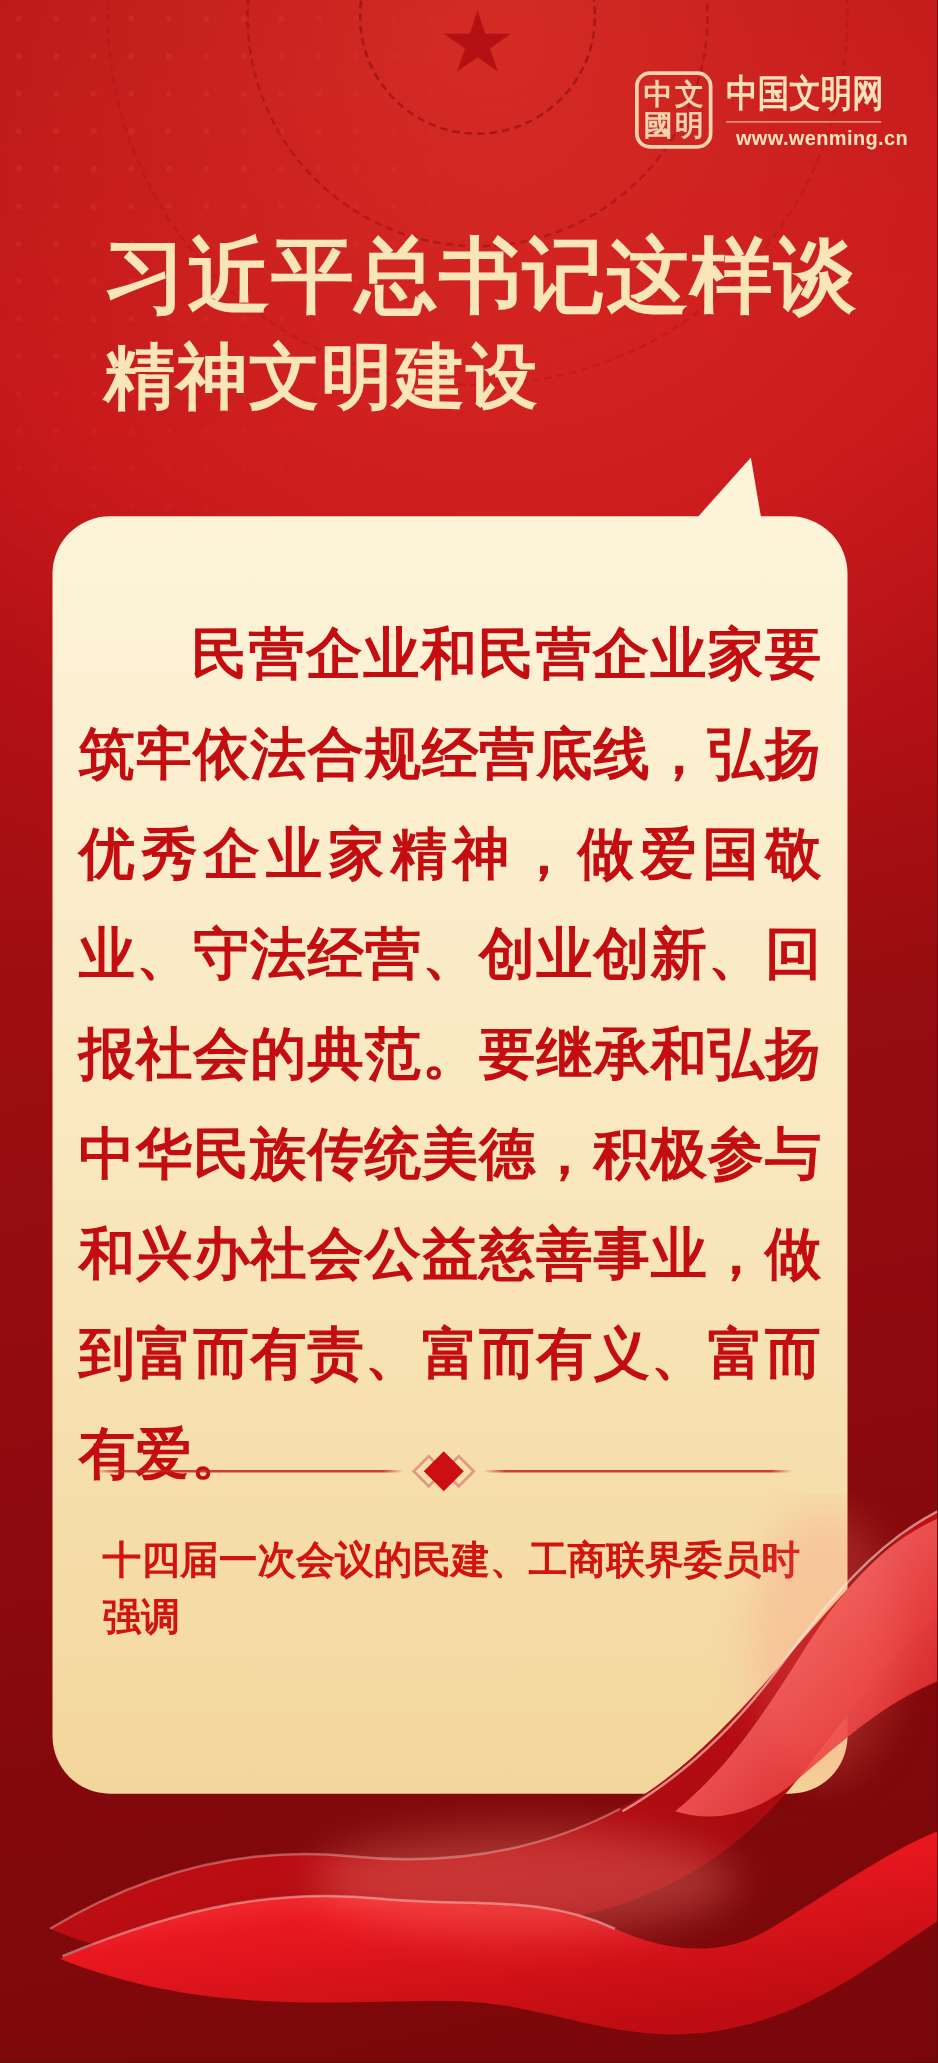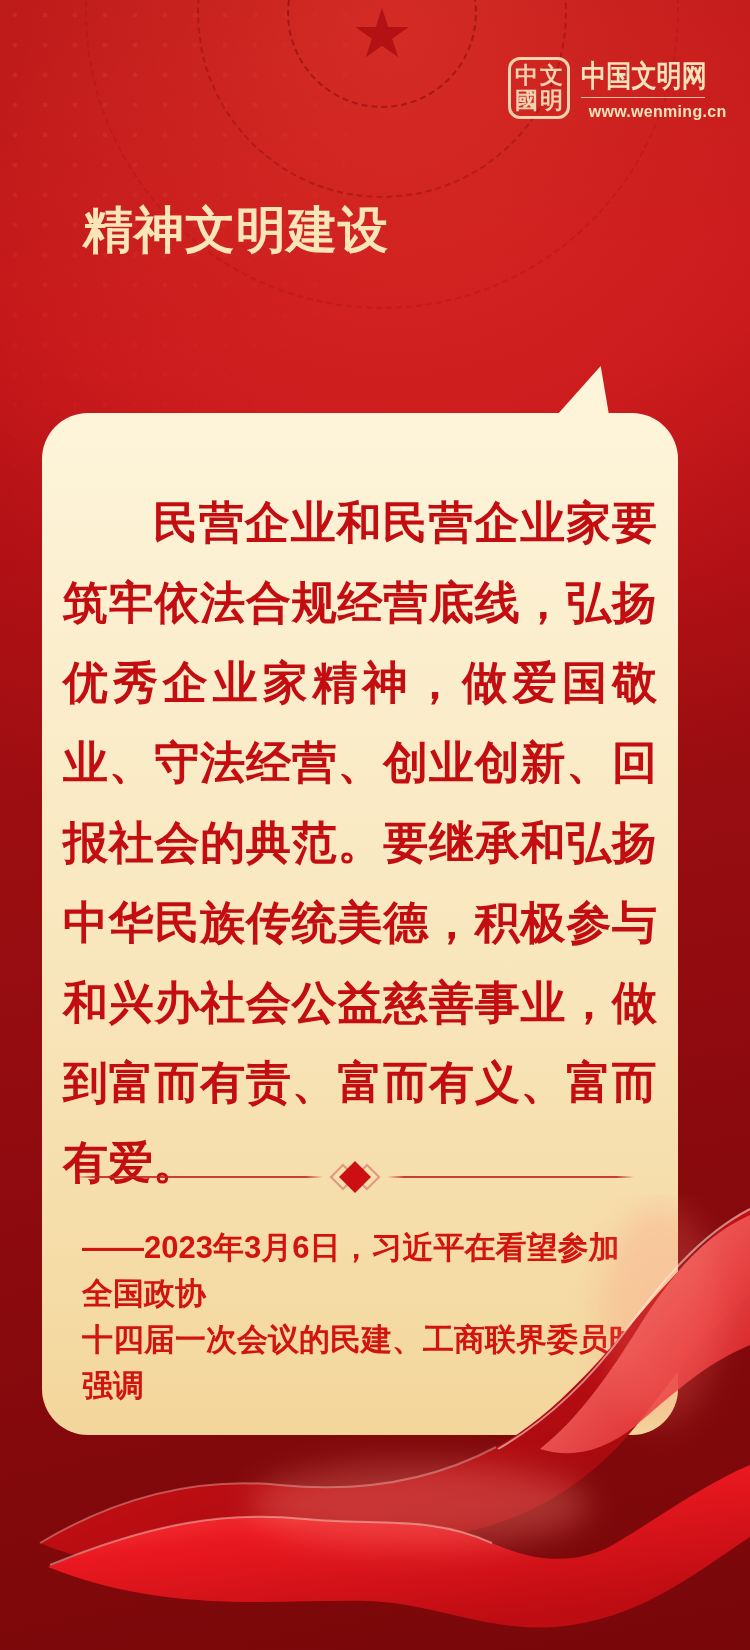--- a/index.html
+++ b/index.html
@@ -35,21 +35,21 @@
     display:grid;grid-template-columns:1fr 1fr;grid-template-rows:1fr 1fr;place-items:center;
     padding:3px;font-family:"Liberation Serif", serif;font-weight:700;font-size:23px;line-height:1;opacity:.92;
   }
   .logo-col{display:flex;flex-direction:column;padding-top:2px;text-align:right;}
   .site-name{font-size:30px;font-weight:700;line-height:1.1;white-space:nowrap;transform:scaleX(.84);transform-origin:left center;}
   .logo-rule{width:124px;height:1px;background:currentColor;opacity:.8;margin:5px 0 4px;}
   .site-url{font-size:16.5px;font-weight:600;letter-spacing:.3px;white-space:nowrap;transform:scaleX(.97);transform-origin:left center;}
   
   .title{position:absolute;left:83px;top:186px;margin:0;color:var(--title-gold,#f8e5b8);}
   .title-l1{font-size:66px;line-height:1.05;font-weight:900;letter-spacing:1px;font-family:"Liberation Sans", sans-serif;white-space:nowrap;}
-  .title-l2{margin-top:18px;font-size:50px;line-height:1.05;font-weight:700;letter-spacing:1px;font-family:"Liberation Serif", serif;white-space:nowrap;}
+  .title-l2{margin-top:18px;font-size:57px;line-height:1.05;font-weight:700;letter-spacing:1px;font-family:"Liberation Serif", serif;white-space:nowrap;}
   
   .tail{position:absolute;left:557px;top:366px;width:52px;height:49px;z-index:2;
     background:var(--card-cream-top,#fdf4da);
     clip-path:polygon(0% 100%, 84% 0%, 100% 100%);}
   .card{
     position:absolute;left:42px;top:413px;width:636px;height:1022px;z-index:2;
     border-radius:46px;
     background:linear-gradient(180deg, var(--card-cream-top,#fdf4da) 0%, #f9e8c0 48%, var(--card-cream-bottom,#f3d69b) 100%);
   }
   .quote{
@@ -88,40 +88,40 @@
       <span>明</span>
     </div>
     <div class="logo-col">
       <div class="site-name">中国文明网</div>
       <div class="logo-rule"></div>
       <div class="site-url">www.wenming.cn</div>
     </div>
   </header>
 
   <h1 class="title">
+    <div class="title-l1">习近平总书记这样谈</div>
     <div class="title-l2">精神文明建设</div>
   </h1>
 
   <div class="tail"></div>
 
   <section class="card">
     <p class="quote">民营企业和民营企业家要筑牢依法合规经营底线，弘扬优秀企业家精神，做爱国敬业、守法经营、创业创新、回报社会的典范。要继承和弘扬中华民族传统美德，积极参与和兴办社会公益慈善事业，做到富而有责、富而有义、富而有爱。</p>
 
     <div class="divider">
       <span class="divider-line"></span>
       <svg class="divider-gem" viewBox="0 0 64 44">
         <path d="M 8 22 L 20 10 L 32 22 L 20 34 Z" fill="none" stroke="#e09a83" stroke-width="2.2"></path>
         <path d="M 32 22 L 44 10 L 56 22 L 44 34 Z" fill="none" stroke="#e09a83" stroke-width="2.2"></path>
         <path d="M 32 6 L 48 22 L 32 38 L 16 22 Z" fill="#cb0f12"></path>
       </svg>
       <span class="divider-line"></span>
     </div>
 
     <div class="attribution">
-      <div>——2023年3月6日，习近平在看望参加全国政协</div>
       <div>十四届一次会议的民建、工商联界委员时强调</div>
     </div>
   </section>
 
   <svg class="ribbon" viewBox="0 0 750 455">
     <defs>
       <linearGradient id="gA" x1="0" y1="0" x2="0.75" y2="1">
         <stop offset="0" stop-color="#d4141b"></stop>
         <stop offset="0.55" stop-color="#c00e13"></stop>
         <stop offset="1" stop-color="#99090d"></stop>

